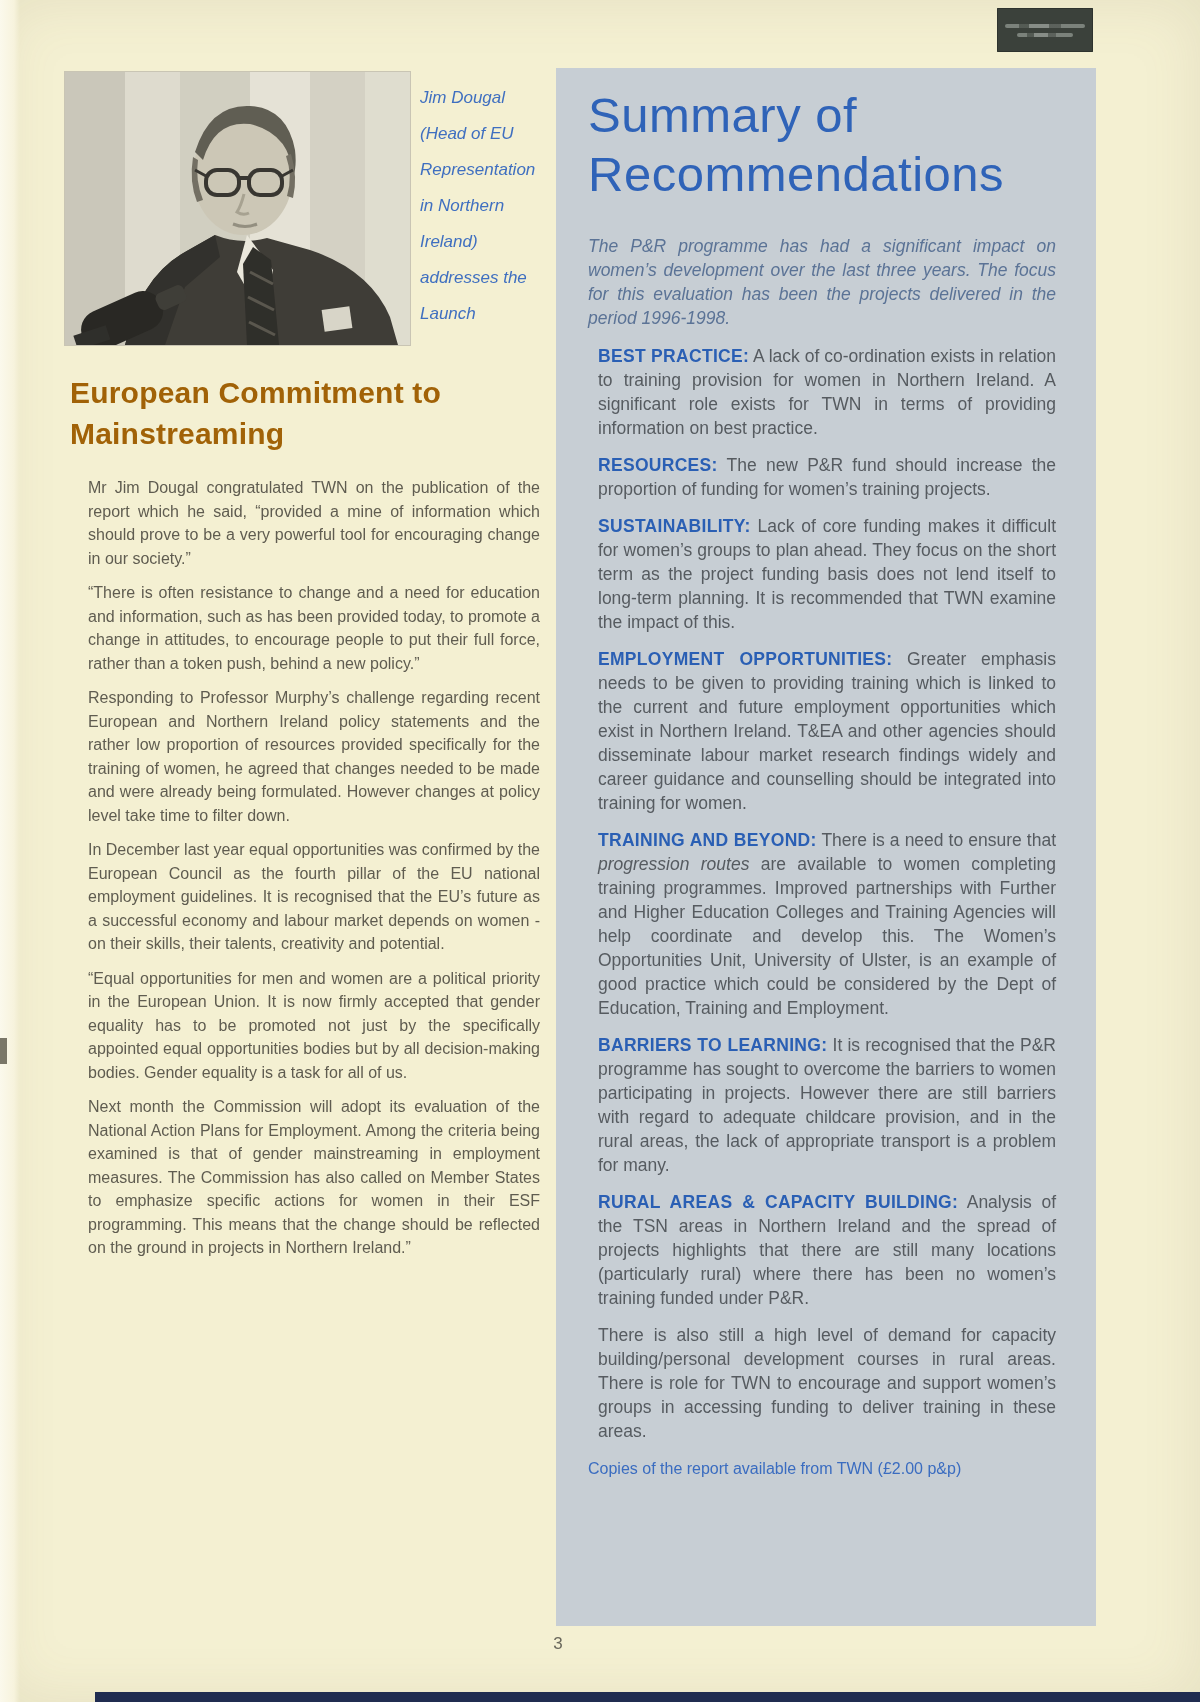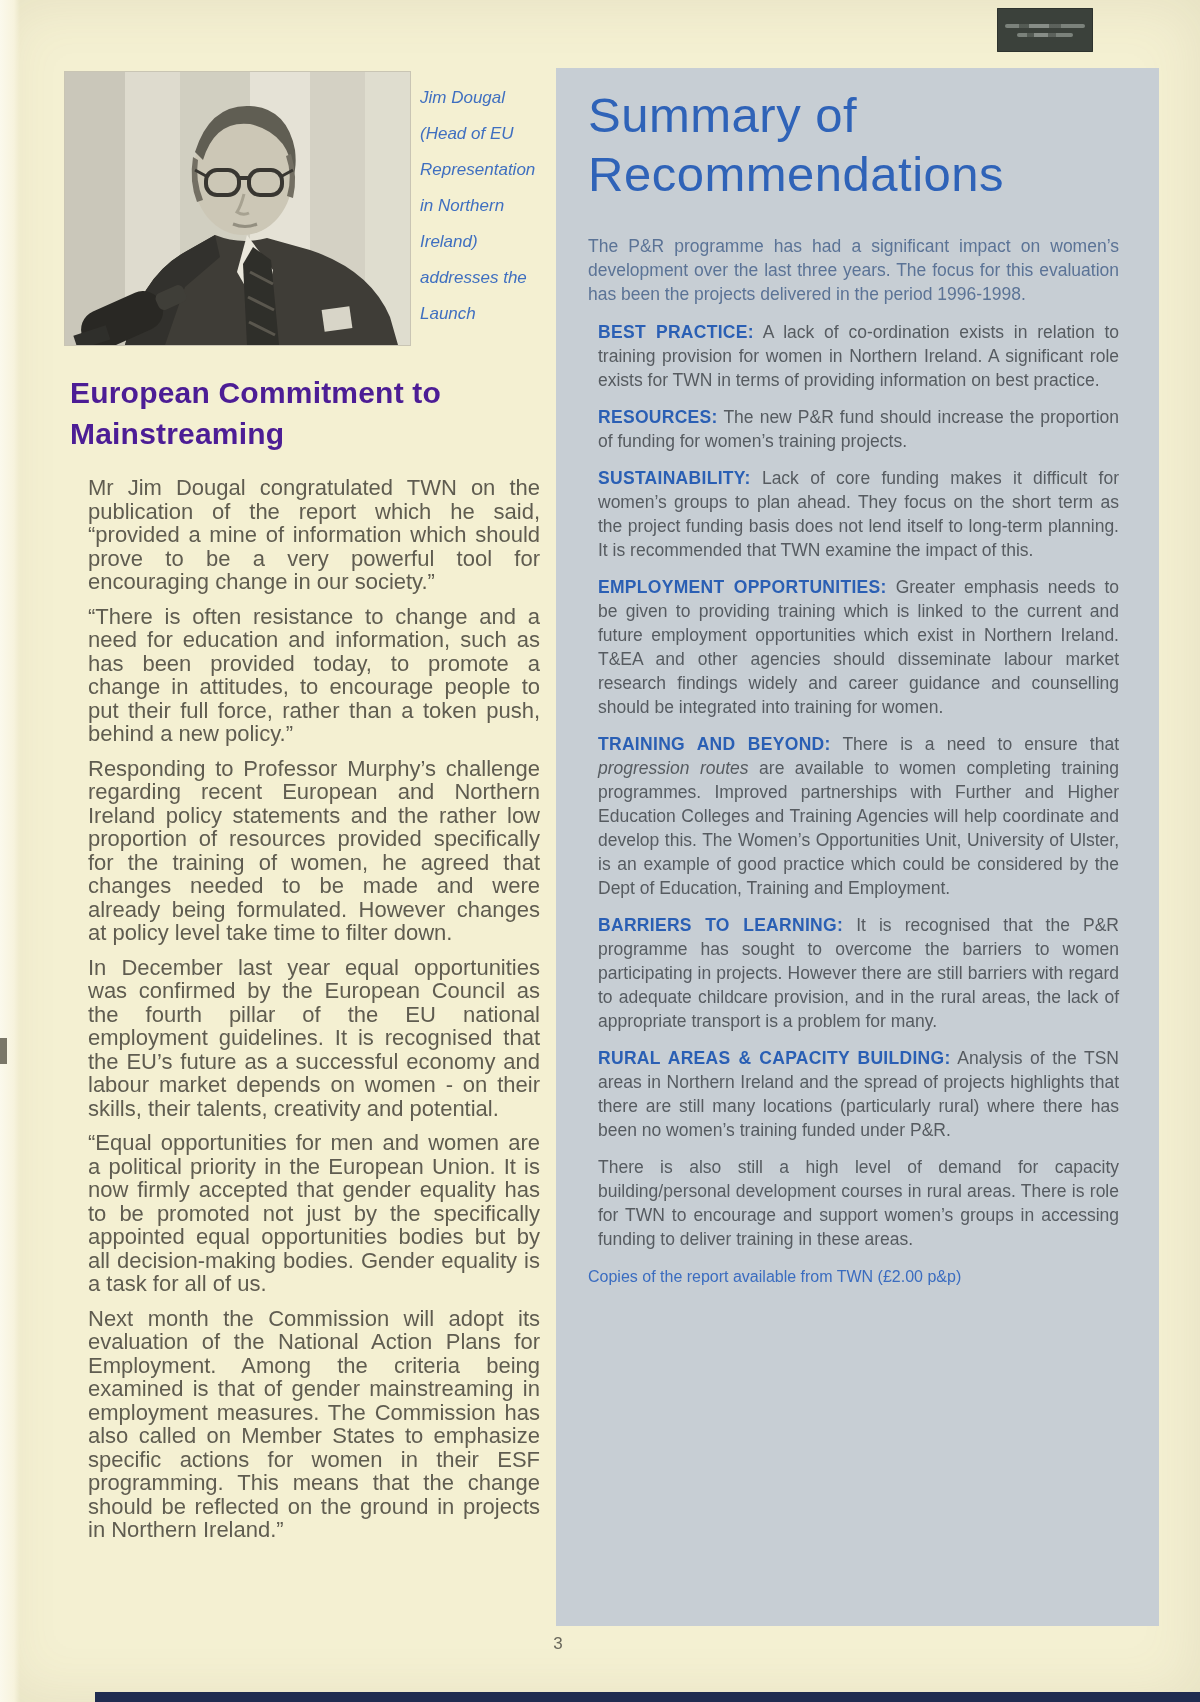--- a/index.html
+++ b/index.html
@@ -38,45 +38,45 @@
   .photo-caption{
     position:absolute;left:420px;top:80px;width:128px;
     font-style:italic;font-size:17px;line-height:36px;
     color:#3f6fc0;
   }
 
   
   .left-title{
     position:absolute;left:70px;top:372px;width:430px;
     margin:0;font-size:30px;line-height:41px;font-weight:bold;
-    color:#4c1d95;letter-spacing:.2px;
+    color:#a16207;letter-spacing:.2px;
   }
   .left-body{
     position:absolute;left:88px;top:476px;width:452px;
-    font-size:22px;line-height:23.5px;color:#5f5c50;
+    font-size:16px;line-height:23.5px;color:#5f5c50;
     text-align:justify;
   }
   .left-body p{margin:0 0 11px 0;}
 
   
   .panel{
-    position:absolute;left:556px;top:68px;width:603px;height:1558px;
+    position:absolute;left:556px;top:68px;width:540px;height:1558px;
     background:#c7ced4;
     box-sizing:border-box;
     padding:18px 40px 0 32px;
   }
   .panel-title{
     margin:0 0 30px 0;
     font-size:49px;line-height:59px;font-weight:normal;
     color:#2f63b8;letter-spacing:.5px;
     width:440px;
   }
   .panel .intro{
     margin:0 0 14px 0;
-    font-size:17.5px;line-height:24px;color:#5b7396;text-align:justify;
+    font-size:17.5px;line-height:24px;color:#5b7396;text-align:justify;font-style:italic;
   }
   .panel .section{
     margin:0 0 13px 10px;
     font-size:17.5px;line-height:24px;color:#565b60;text-align:justify;
   }
   .panel .section .label{color:#2a5fb4;font-weight:bold;letter-spacing:.3px;}
   .panel .footer-note{
     margin:6px 0 0 0;
     font-size:16px;line-height:26px;color:#3a6cc0;text-align:left;
   }

